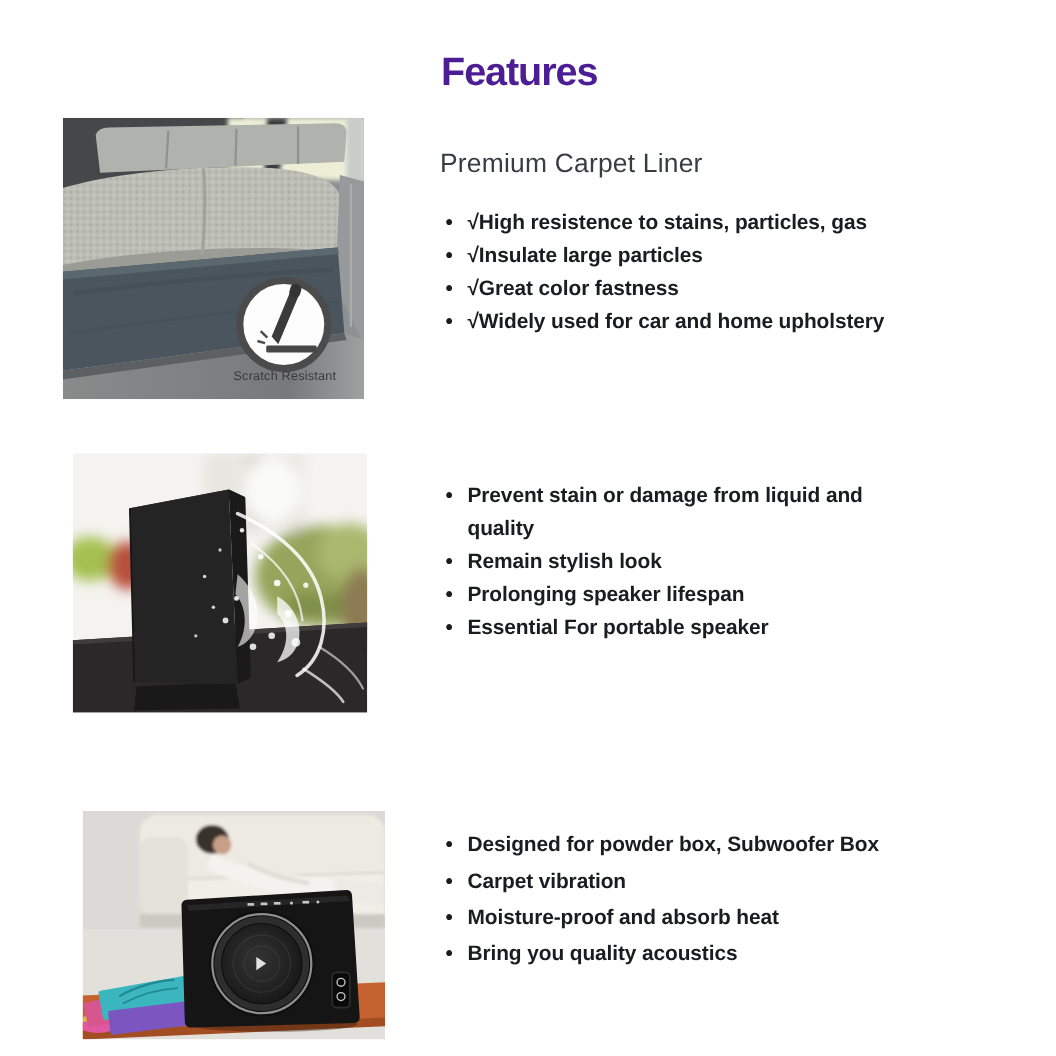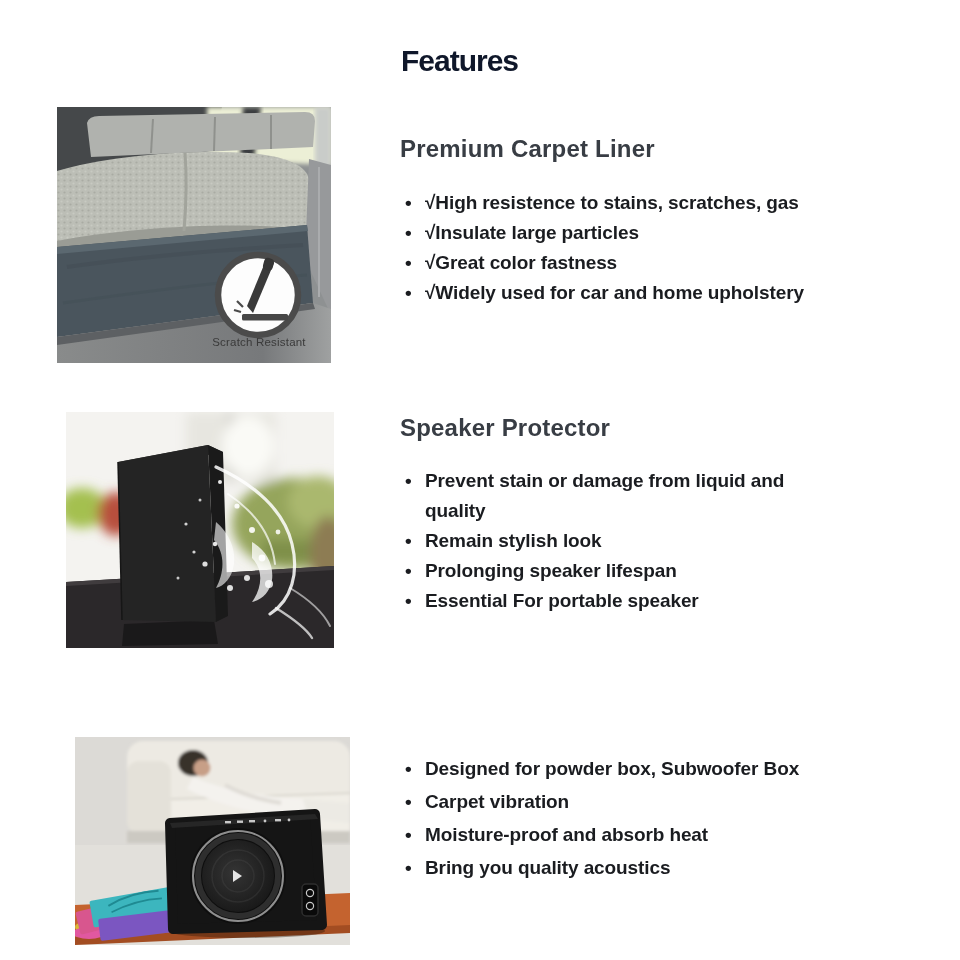--- a/index.html
+++ b/index.html
@@ -3,41 +3,41 @@
 <meta charset="utf-8">
 <style>
   html,body { margin:0; padding:0; }
   body {
     width:960px; height:960px; background:#ffffff; position:relative;
     font-family:"Liberation Sans", sans-serif; overflow:hidden;
     -webkit-font-smoothing:antialiased;
   }
   .page-title {
     position:absolute; left:401px; top:18px;
-    font-size:30px; font-weight:700; letter-spacing:-1px; color:#0f172a;
+    font-size:36px; font-weight:700; letter-spacing:-1px; color:#4c1d95;
     line-height:46px;
   }
   figure.feature-image { position:absolute; margin:0; overflow:hidden; }
   #img1 { left:57px;  top:107px; width:274px; height:256px; }
   #img2 { left:66px;  top:412px; width:268px; height:236px; }
   #img3 { left:75px;  top:737px; width:275px; height:208px; }
   figure.feature-image svg { display:block; width:100%; height:100%; }
 
   .badge-label {
     position:absolute; left:139px; top:229px; width:126px;
     text-align:center; font-size:11.5px; color:#3a3a3a; letter-spacing:0.2px;
   }
 
   .text-block { position:absolute; left:400px; width:475px; }
   #text1 { top:134px; }
   #text2 { top:413px; }
   #text3 { top:723px; }
 
   .section-heading {
-    margin:0; font-size:24px; font-weight:700; color:#383d44;
+    margin:0; font-size:24px; font-weight:400; color:#383d44;
     line-height:30px; letter-spacing:0.2px;
   }
   ul.bullets { list-style:none; margin:0; padding:0; }
   #text1 ul.bullets { margin-top:24px; max-width:462px; }
   #text2 ul.bullets { margin-top:23px; max-width:432px; }
   #text3 ul.bullets { margin-top:29px; max-width:462px; }
   ul.bullets li {
     display:flex; align-items:flex-start;
     font-size:19px; font-weight:700; color:#1a1c20; line-height:30px;
   }
@@ -107,21 +107,21 @@
     </g>
   </svg>
   <span class="badge-label">Scratch Resistant</span>
 </figure>
 
 <div class="text-block" id="text1">
   <h2 class="section-heading">Premium Carpet Liner</h2>
   <ul class="bullets">
     <li>
         <span class="dot">•</span>
-        <span class="bt">√High resistence to stains, scratches, gas</span>
+        <span class="bt">√High resistence to stains, particles, gas</span>
       </li>
     <li>
         <span class="dot">•</span>
         <span class="bt">√Insulate large particles</span>
       </li>
     <li>
         <span class="dot">•</span>
         <span class="bt">√Great color fastness</span>
       </li>
     <li>
@@ -182,21 +182,20 @@
       <circle cx="128" cy="140" r="1.6" fill="rgba(255,255,255,0.8)"></circle>
       <circle cx="112" cy="166" r="1.5" fill="rgba(255,255,255,0.75)"></circle>
       <circle cx="134" cy="88" r="1.5" fill="rgba(255,255,255,0.75)"></circle>
       <path d="M210,196 C226,206 240,216 246,226" stroke="rgba(255,255,255,0.7)" stroke-width="2.4" fill="none"></path>
       <path d="M224,176 C244,188 258,202 264,214" stroke="rgba(255,255,255,0.55)" stroke-width="2" fill="none"></path>
     </g>
   </svg>
 </figure>
 
 <div class="text-block" id="text2">
-  <h2 class="section-heading">Speaker Protector</h2>
   <ul class="bullets">
     <li>
         <span class="dot">•</span>
         <span class="bt">Prevent stain or damage from liquid and quality</span>
       </li>
     <li>
         <span class="dot">•</span>
         <span class="bt">Remain stylish look</span>
       </li>
     <li>

